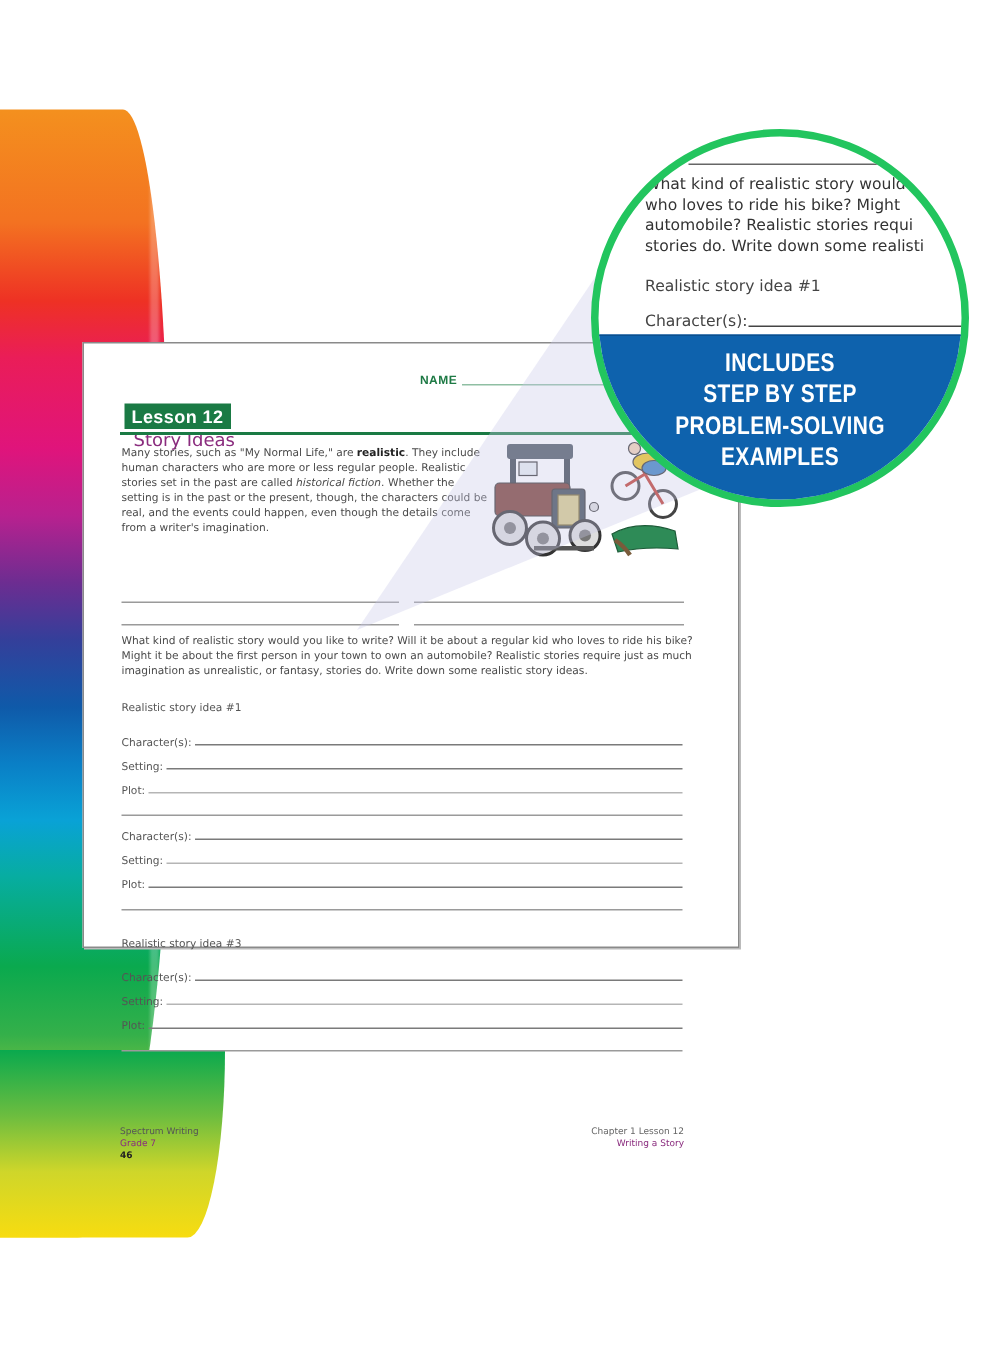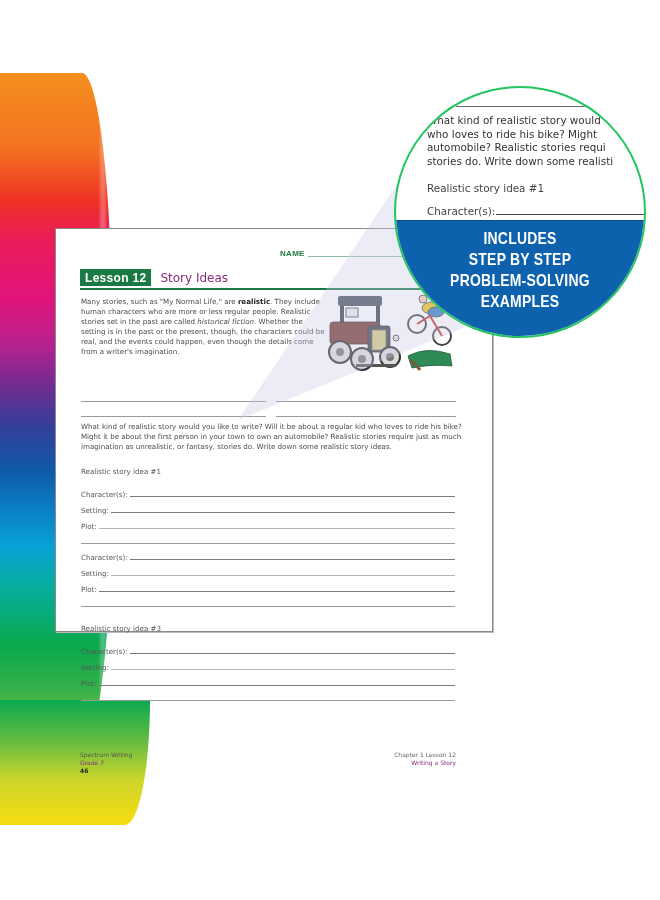--- a/index.html
+++ b/index.html
@@ -41,21 +41,21 @@
     }
 
     .name-row {
       position: absolute; left: 224px; top: 20px; display: flex; align-items: flex-end;
       font-family: "Liberation Sans", sans-serif; font-weight: bold; font-size: 8px;
       color: #1e7a45; letter-spacing: 0.3px;
     }
     .name-line { width: 160px; height: 1px; background: #8fbfa3; margin-left: 3px; margin-bottom: 1px; }
 
     .lesson-header {
-      position: absolute; left: 24px; top: 40px; display: flex; align-items: center;
+      position: absolute; left: 24px; top: 40px; display: flex; align-items: center; flex-direction: column;
     }
     .lesson-badge {
       background: #1a7a44; color: #fff; font-family: "Liberation Sans", sans-serif;
       font-weight: bold; font-size: 12px; padding: 2px 5px 1px 5px; letter-spacing: 0.3px;
     }
     .lesson-title {
       margin-left: 9px; font-family: "DejaVu Sans", sans-serif; font-size: 12px;
       color: #8a2c7e; font-weight: normal;
     }
     .lesson-rule {
@@ -89,21 +89,21 @@
     .footer-left .pnum { color: #222; font-weight: bold; }
     .footer-right { position: absolute; right: 36px; top: 522px; text-align: right; font-family: "DejaVu Sans", sans-serif; font-size: 6px; line-height: 8px; color: #666; }
     .footer-right .sub { color: #8a2c7e; }
 
     
     .illus { position: absolute; left: 270px; top: 65px; width: 130px; height: 85px; }
 
     
     .magnifier {
       position: absolute; left: 394px; top: 86px; width: 252px; height: 252px; border-radius: 50%;
-      overflow: hidden; background: #ffffff; border: 2px solid #22c55e;
+      overflow: hidden; background: #ffffff; border: 5px solid #22c55e;
     }
     .mag-topline { position: absolute; left: 60px; top: 18px; width: 134px; height: 1px; background: #666; }
     .mag-text {
       position: absolute; left: 31px; top: 26px; width: 300px;
       font-family: "DejaVu Sans", sans-serif; font-size: 10.4px; line-height: 13.5px; color: #333;
       white-space: nowrap;
     }
     .mag-idea { position: absolute; left: 31px; top: 94px; font-family: "DejaVu Sans", sans-serif; font-size: 10.4px; color: #444; }
     .mag-char { position: absolute; left: 31px; top: 117px; display: flex; align-items: flex-end; font-family: "DejaVu Sans", sans-serif; font-size: 10.4px; color: #444; }
     .mag-char-line { width: 150px; height: 1px; background: #444; margin-left: 1px; margin-bottom: 2px; }

